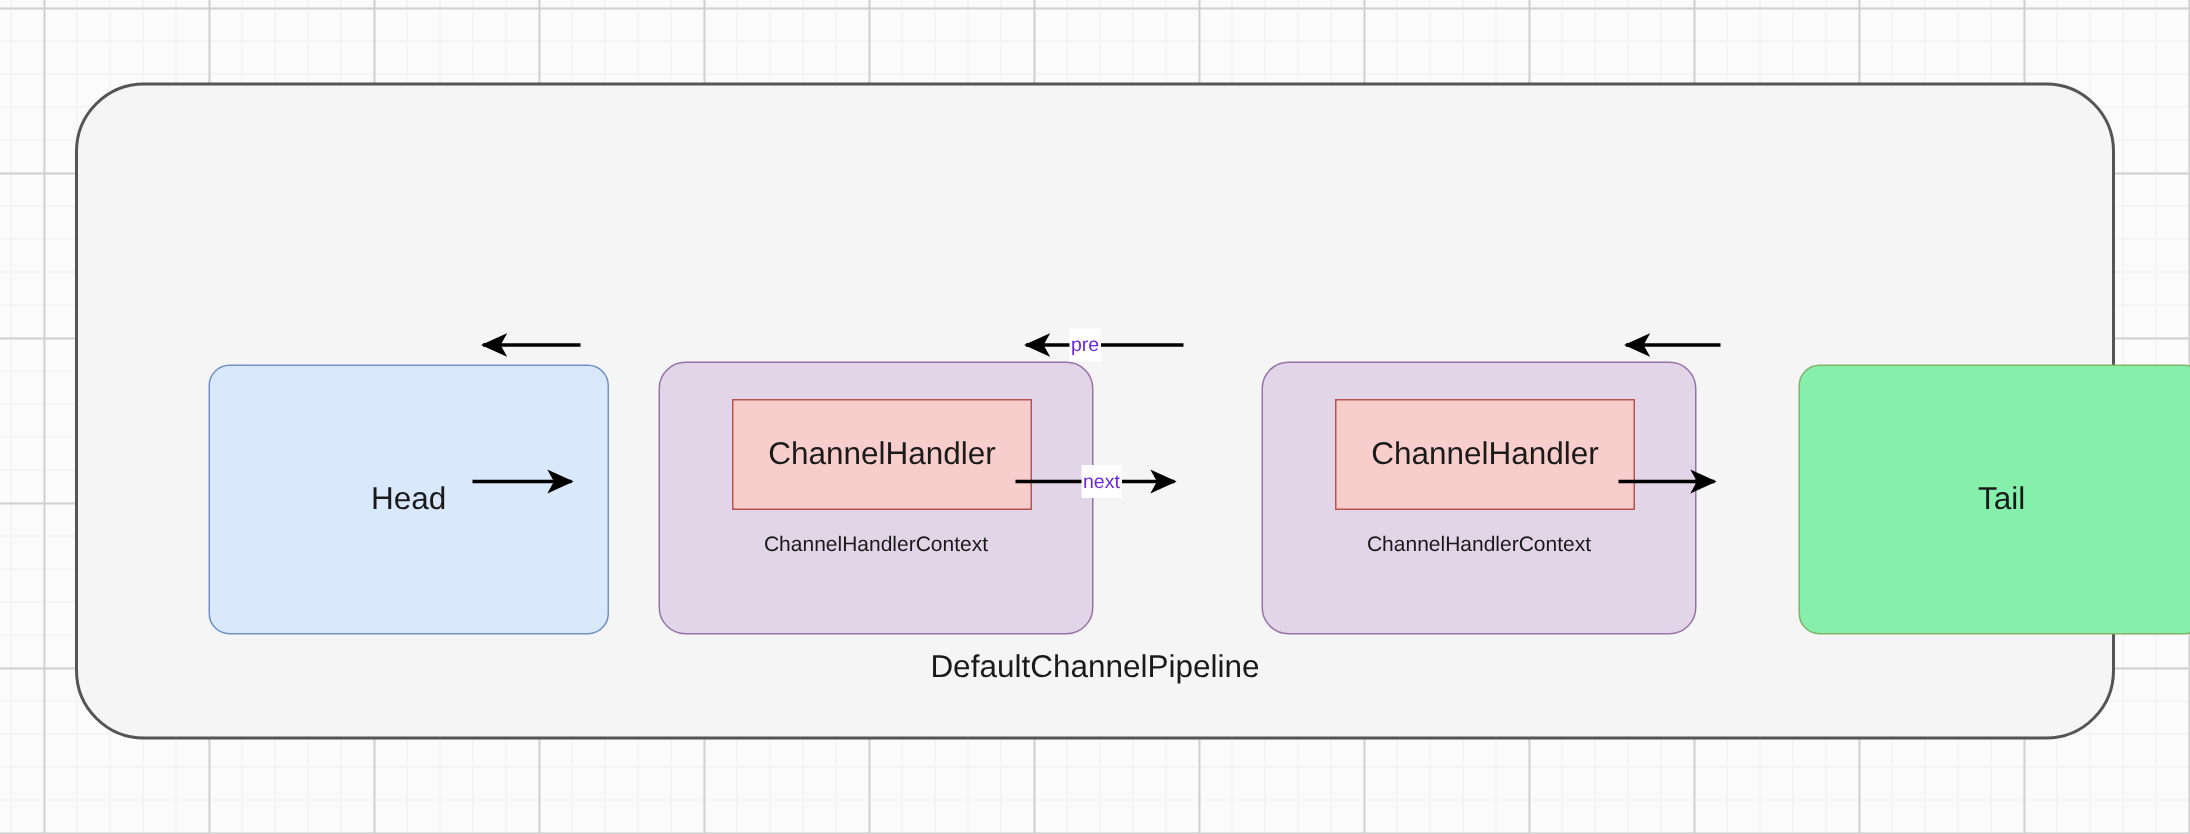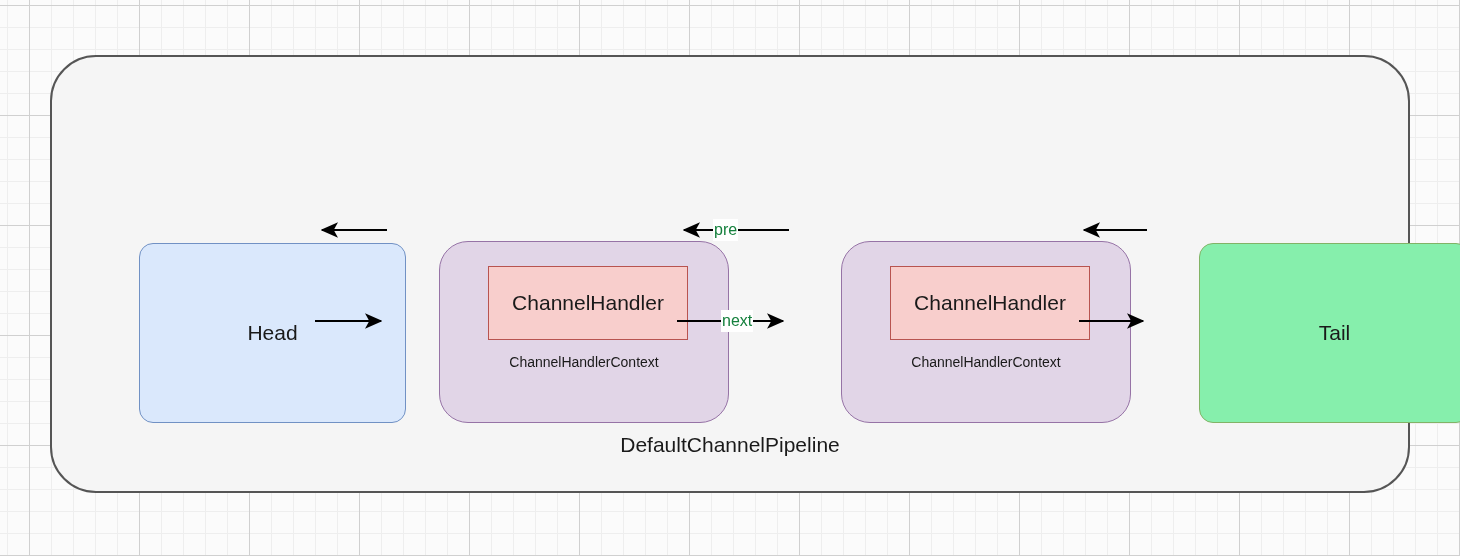--- a/index.html
+++ b/index.html
@@ -81,21 +81,21 @@
   }
 
   .ctx-box {
     position: absolute;
     box-sizing: border-box;
     top: 184px;
     width: 290px;
     height: 182px;
     background: #e1d5e7;
     border: 1.6px solid #9673a6;
-    border-radius: 29px;
+    border-radius: 18px;
   }
   .ctx-box-1 { left: 387px; }
   .ctx-box-2 { left: 789px; }
 
   .ctx-label {
     position: absolute;
     left: 0;
     right: 0;
     top: 107px;
     text-align: center;
@@ -128,22 +128,22 @@
     left: 0;
     top: 0;
     width: 1460px;
     height: 556px;
     pointer-events: none;
   }
 
   
   .edge-label {
     position: absolute;
-    font-size: 16px;
-    color: #15803d;
+    font-size: 13px;
+    color: #6d28d9;
     background: #ffffff;
     line-height: 22px;
     padding: 0 1px;
     white-space: nowrap;
   }
   .edge-label-pre  { left: 713px; top: 219px; }
   .edge-label-next { left: 721px; top: 310px; text-align: center; }
 </style>
 </head>
 <body>

